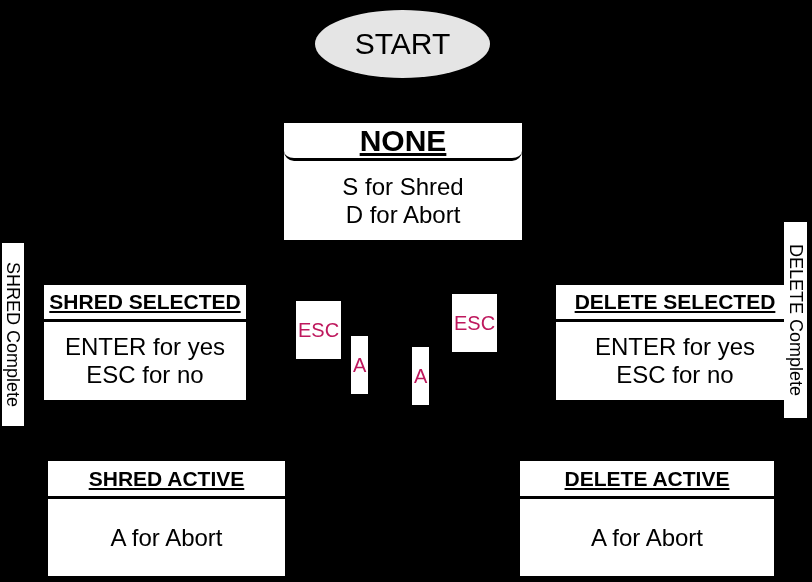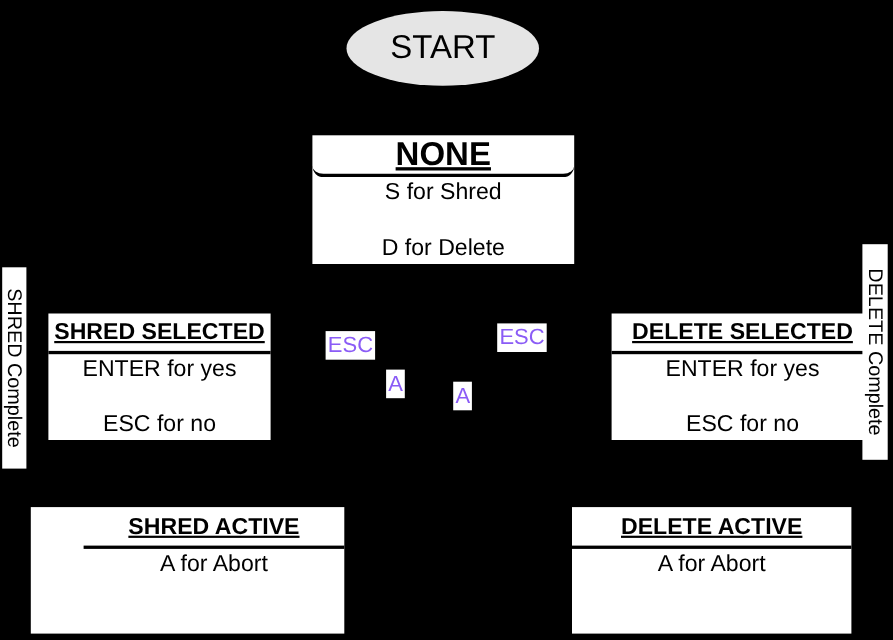--- a/index.html
+++ b/index.html
@@ -29,37 +29,37 @@
     border-bottom:3px solid #000000;
     display:flex; align-items:center; justify-content:center;
     font-weight:bold;
     text-decoration:underline;
     font-size:21px;
     height:34px;
   }
   .state .body {
     flex:1;
     display:flex; flex-direction:column;
-    align-items:center; justify-content:space-between;
-    font-size:21px; line-height:28px;
+    align-items:center; justify-content:center;
+    font-size:24px; line-height:28px;
     text-align:center;
   }
   #none            { left:284px; top:123px; width:238px; height:117px; }
   #none .title     { font-size:30px; height:35px;border-radius:10px; }
   #shred-selected  { left:44px;  top:285px; width:202px; height:115px; }
   #delete-selected { left:520px; top:285px; width:238px; height:115px;margin-left:36px; }
-  #shred-active    { left:28px;  top:461px; width:237px; height:115px;padding-left:48px; }
+  #shred-active    { left:48px;  top:461px; width:237px; height:115px; }
   #delete-active   { left:520px; top:461px; width:254px; height:115px; }
   #shred-active .title, #delete-active .title { height:35px; }
   
   .edge-label {
     position:absolute;
-    background:#ffffff; color:#8b5cf6;
+    background:#ffffff; color:#be185d;
     font-size:20px; line-height:26px;
-    padding:0 2px;
+    padding:16px 2px;
     white-space:nowrap;
   }
   #esc-left  { left:296px; top:301px; }
   #esc-right { left:452px; top:294px; }
   #a-left    { left:351px; top:336px; }
   #a-right   { left:412px; top:347px; }
   
   .v-label { position:absolute; background:#ffffff; }
   .v-label span {
     position:absolute; left:100%; top:0;
@@ -77,21 +77,21 @@
 <body>
 
 <div id="stage">
 
   <div class="start" id="start-node">START</div>
 
   <div class="state" id="none">
     <div class="title">NONE</div>
     <div class="body">
       <div>S for Shred</div>
-      <div>D for Delete</div>
+      <div>D for Abort</div>
     </div>
   </div>
 
   <div class="state" id="shred-selected">
     <div class="title">SHRED SELECTED</div>
     <div class="body">
       <div>ENTER for yes</div>
       <div>ESC for no</div>
     </div>
   </div>

